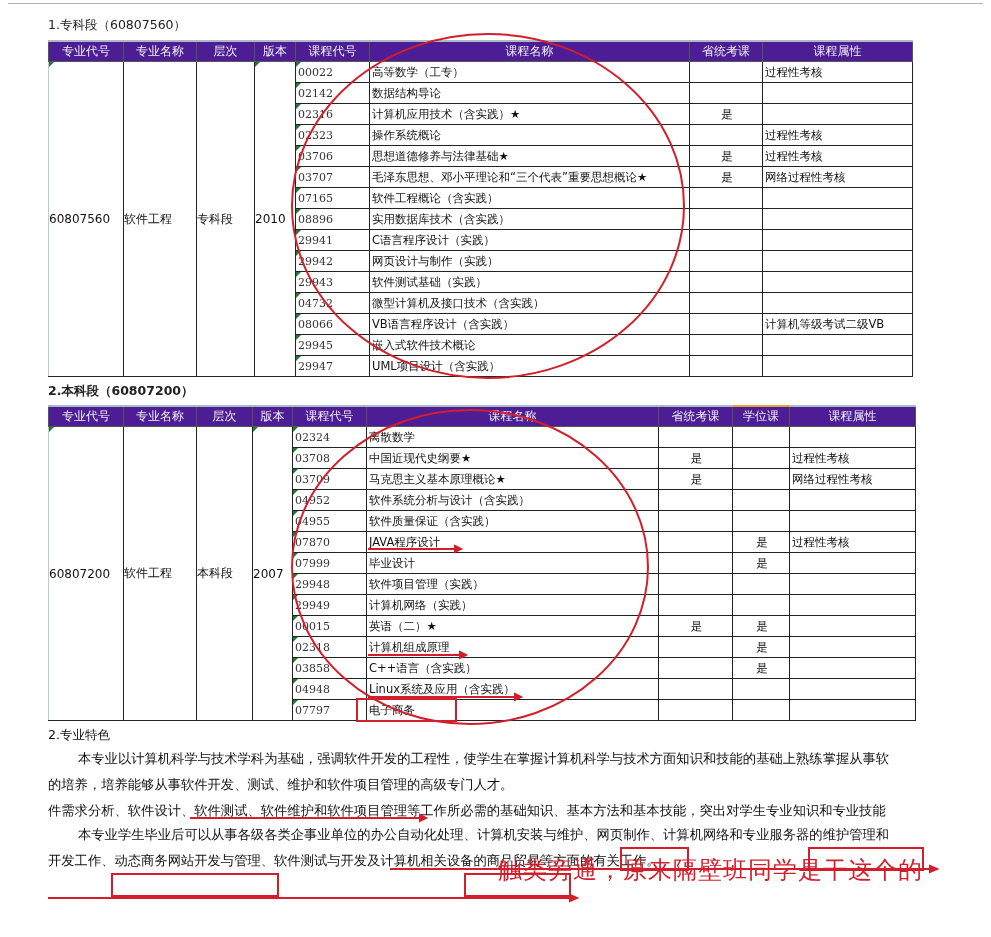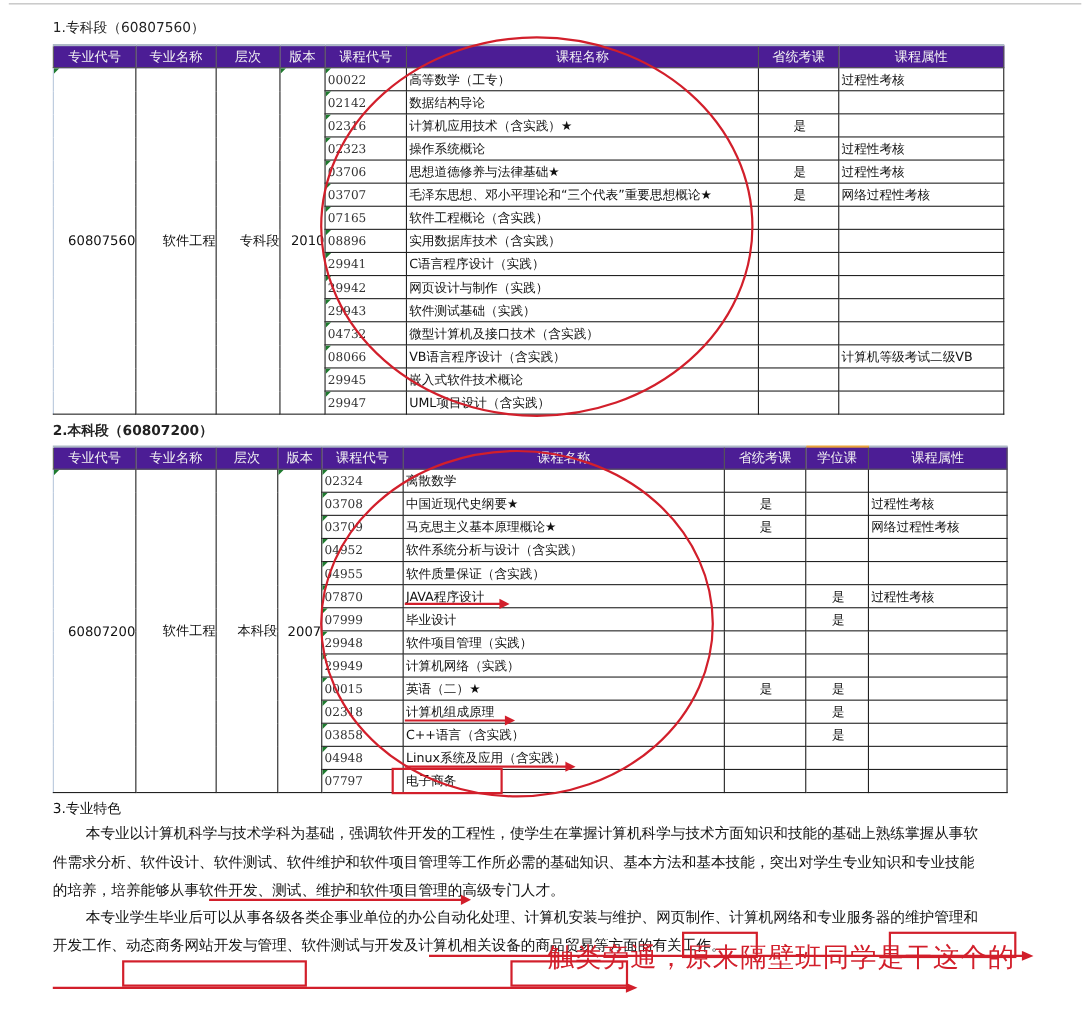--- a/index.html
+++ b/index.html
@@ -5,21 +5,21 @@
   html, body { margin:0; padding:0; background:#fff; }
   body { width:991px; height:937px; position:relative; overflow:hidden;
          font-family:"DejaVu Sans","Liberation Sans",sans-serif; color:#111; }
   .topline { position:absolute; left:8px; top:3px; width:975px; height:1px; background:#b5b5b5; }
   .sec-title { position:absolute; left:48px; font-size:12.5px; color:#222; }
   table.grid { position:absolute; border-collapse:collapse; table-layout:fixed; font-size:11.5px; }
   table.grid th { background:#4c1d95; color:#f2f2f2; font-weight:normal; height:19px;
                   border:1px solid #555; border-top:2px solid #aeb9c6; padding:0; text-align:center; font-size:12px; }
   table.grid th.hl { border-top:2px solid #e8a23c; }
   table.grid td { border:1px solid #222; height:20px; padding:0 0 0 2px; white-space:nowrap; overflow:hidden; }
-  table.grid td.merged { text-align:right; vertical-align:middle; border-left:1px solid #b9c8dc; padding:0; font-size:12px; }
+  table.grid td.merged { text-align:left; vertical-align:middle; border-left:1px solid #b9c8dc; padding:0; font-size:12px; }
   table.grid td.merged.inner { border-left:1px solid #222; }
   table.grid td.code { font-family:"DejaVu Serif","Liberation Serif",serif; font-size:11px; color:#333; position:relative; }
   table.grid td.mark::before { content:""; position:absolute; left:0; top:0; border-top:5px solid #1e7a2e; border-right:5px solid transparent; }
   td.merged.mark { position:relative; }
   td.merged.mark::before { content:""; position:absolute; left:0; top:0; border-top:5px solid #1e7a2e; border-right:5px solid transparent; }
   td.ctr { text-align:center; padding:0; }
   .para { position:absolute; left:48px; width:900px; font-size:13.3px; line-height:26px; color:#111; }
   .para .indent { padding-left:30px; }
   .anno { position:absolute; left:498px; top:808px; font-size:24px; color:#d21f2b;
           font-family:"DejaVu Serif","Liberation Serif",serif; letter-spacing:1px;margin-top:46px; }
@@ -280,24 +280,24 @@
         <td class="code mark">07797</td>
         <td>电子商务</td>
         <td class="ctr"></td>
         <td class="ctr"></td>
         <td></td>
       </tr>
     </tbody>
 </table>
 
 <div class="para" style="top:724px;">
-  <div style="font-size:12.5px; line-height:22px;">3.专业特色</div>
+  <div style="font-size:12.5px; line-height:22px;">2.专业特色</div>
   <div class="indent">本专业以计算机科学与技术学科为基础，强调软件开发的工程性，使学生在掌握计算机科学与技术方面知识和技能的基础上熟练掌握从事软</div>
+  <div>的培养，培养能够从事软件开发、测试、维护和软件项目管理的高级专门人才。</div>
   <div>件需求分析、软件设计、软件测试、软件维护和软件项目管理等工作所必需的基础知识、基本方法和基本技能，突出对学生专业知识和专业技能</div>
-  <div>的培养，培养能够从事软件开发、测试、维护和软件项目管理的高级专门人才。</div>
 </div>
 
 <div class="para" style="top:822px;">
   <div class="indent">本专业学生毕业后可以从事各级各类企事业单位的办公自动化处理、计算机安装与维护、网页制作、计算机网络和专业服务器的维护管理和</div>
   <div>开发工作、动态商务网站开发与管理、软件测试与开发及计算机相关设备的商品贸易等方面的有关工作。</div>
 </div>
 
 <div class="anno">触类旁通，原来隔壁班同学是干这个的</div>
 
 <svg class="overlay" width="991" height="937">

